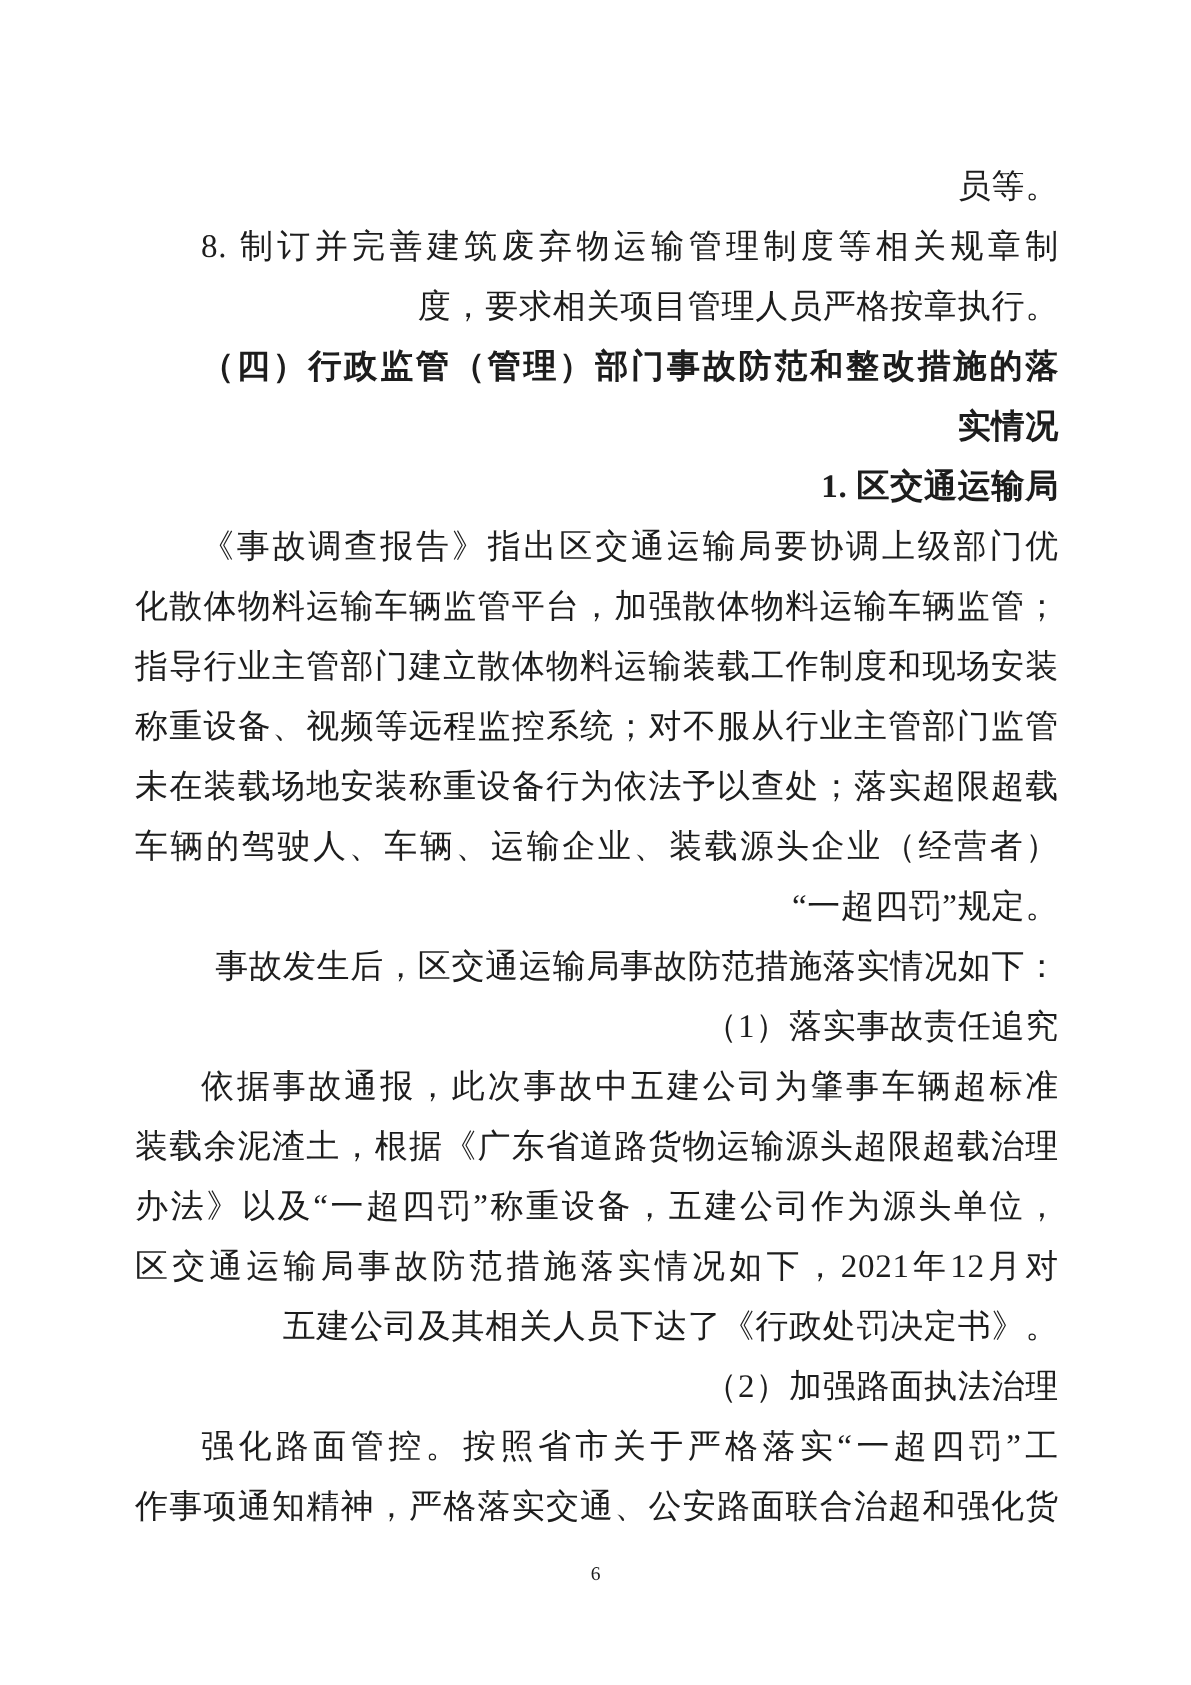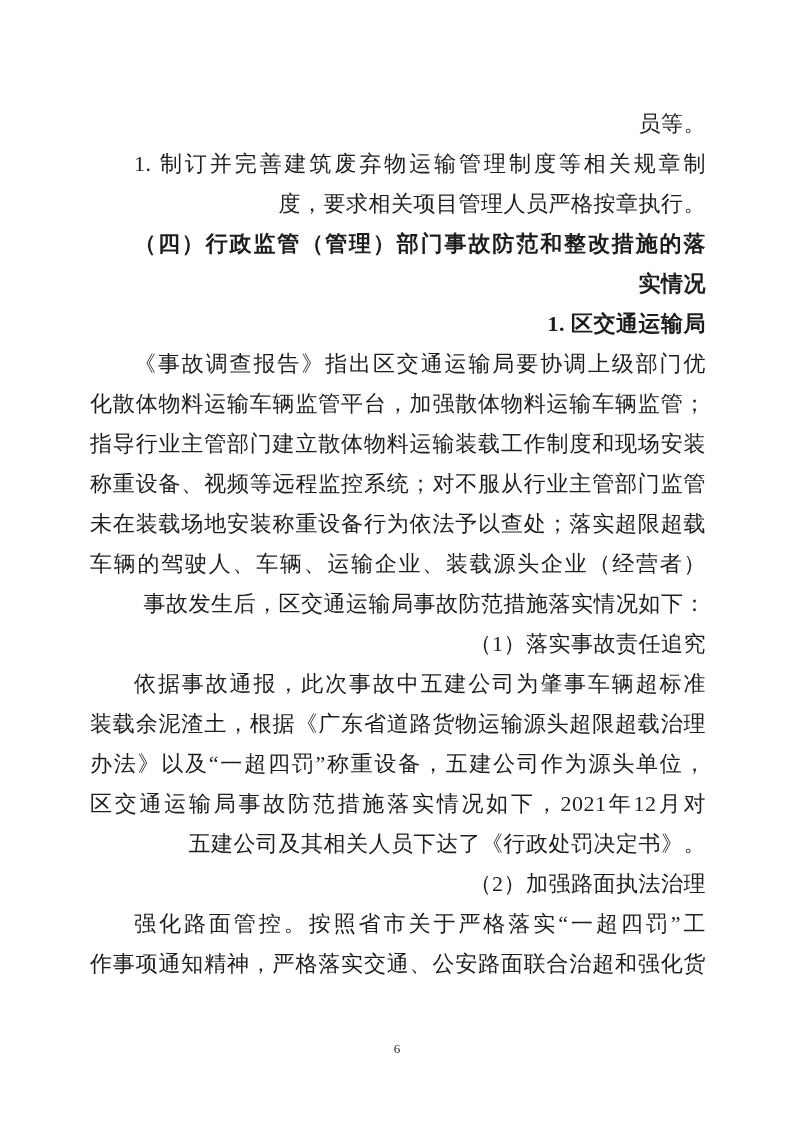--- a/index.html
+++ b/index.html
@@ -52,31 +52,32 @@
     line-height: 18px;
     color: #1d1d1d;
   }
 </style>
 </head>
 <body>
 
 <div class="page">
   <div class="content">
     <div class="line">员等。</div>
-    <div class="line indent fill">1. 制订并完善建筑废弃物运输管理制度等相关规章制</div>
+    <div class="line indent fill">8. 制订并完善建筑废弃物运输管理制度等相关规章制</div>
     <div class="line">度，要求相关项目管理人员严格按章执行。</div>
     <div class="line indent fill bold">（四）行政监管（管理）部门事故防范和整改措施的落</div>
     <div class="line bold">实情况</div>
     <div class="line indent bold">1. 区交通运输局</div>
     <div class="line indent fill">《事故调查报告》指出区交通运输局要协调上级部门优</div>
     <div class="line fill">化散体物料运输车辆监管平台，加强散体物料运输车辆监管；</div>
     <div class="line fill">指导行业主管部门建立散体物料运输装载工作制度和现场安装</div>
     <div class="line fill">称重设备、视频等远程监控系统；对不服从行业主管部门监管</div>
     <div class="line fill">未在装载场地安装称重设备行为依法予以查处；落实超限超载</div>
     <div class="line fill">车辆的驾驶人、车辆、运输企业、装载源头企业（经营者）</div>
+    <div class="line">“一超四罚”规定。</div>
     <div class="line indent">事故发生后，区交通运输局事故防范措施落实情况如下：</div>
     <div class="line indent">（1）落实事故责任追究</div>
     <div class="line indent fill">依据事故通报，此次事故中五建公司为肇事车辆超标准</div>
     <div class="line fill">装载余泥渣土，根据《广东省道路货物运输源头超限超载治理</div>
     <div class="line fill">办法》以及“一超四罚”称重设备，五建公司作为源头单位，</div>
     <div class="line fill">区交通运输局事故防范措施落实情况如下，2021年12月对</div>
     <div class="line">五建公司及其相关人员下达了《行政处罚决定书》。</div>
     <div class="line indent">（2）加强路面执法治理</div>
     <div class="line indent fill">强化路面管控。按照省市关于严格落实“一超四罚”工</div>
     <div class="line fill">作事项通知精神，严格落实交通、公安路面联合治超和强化货</div>

